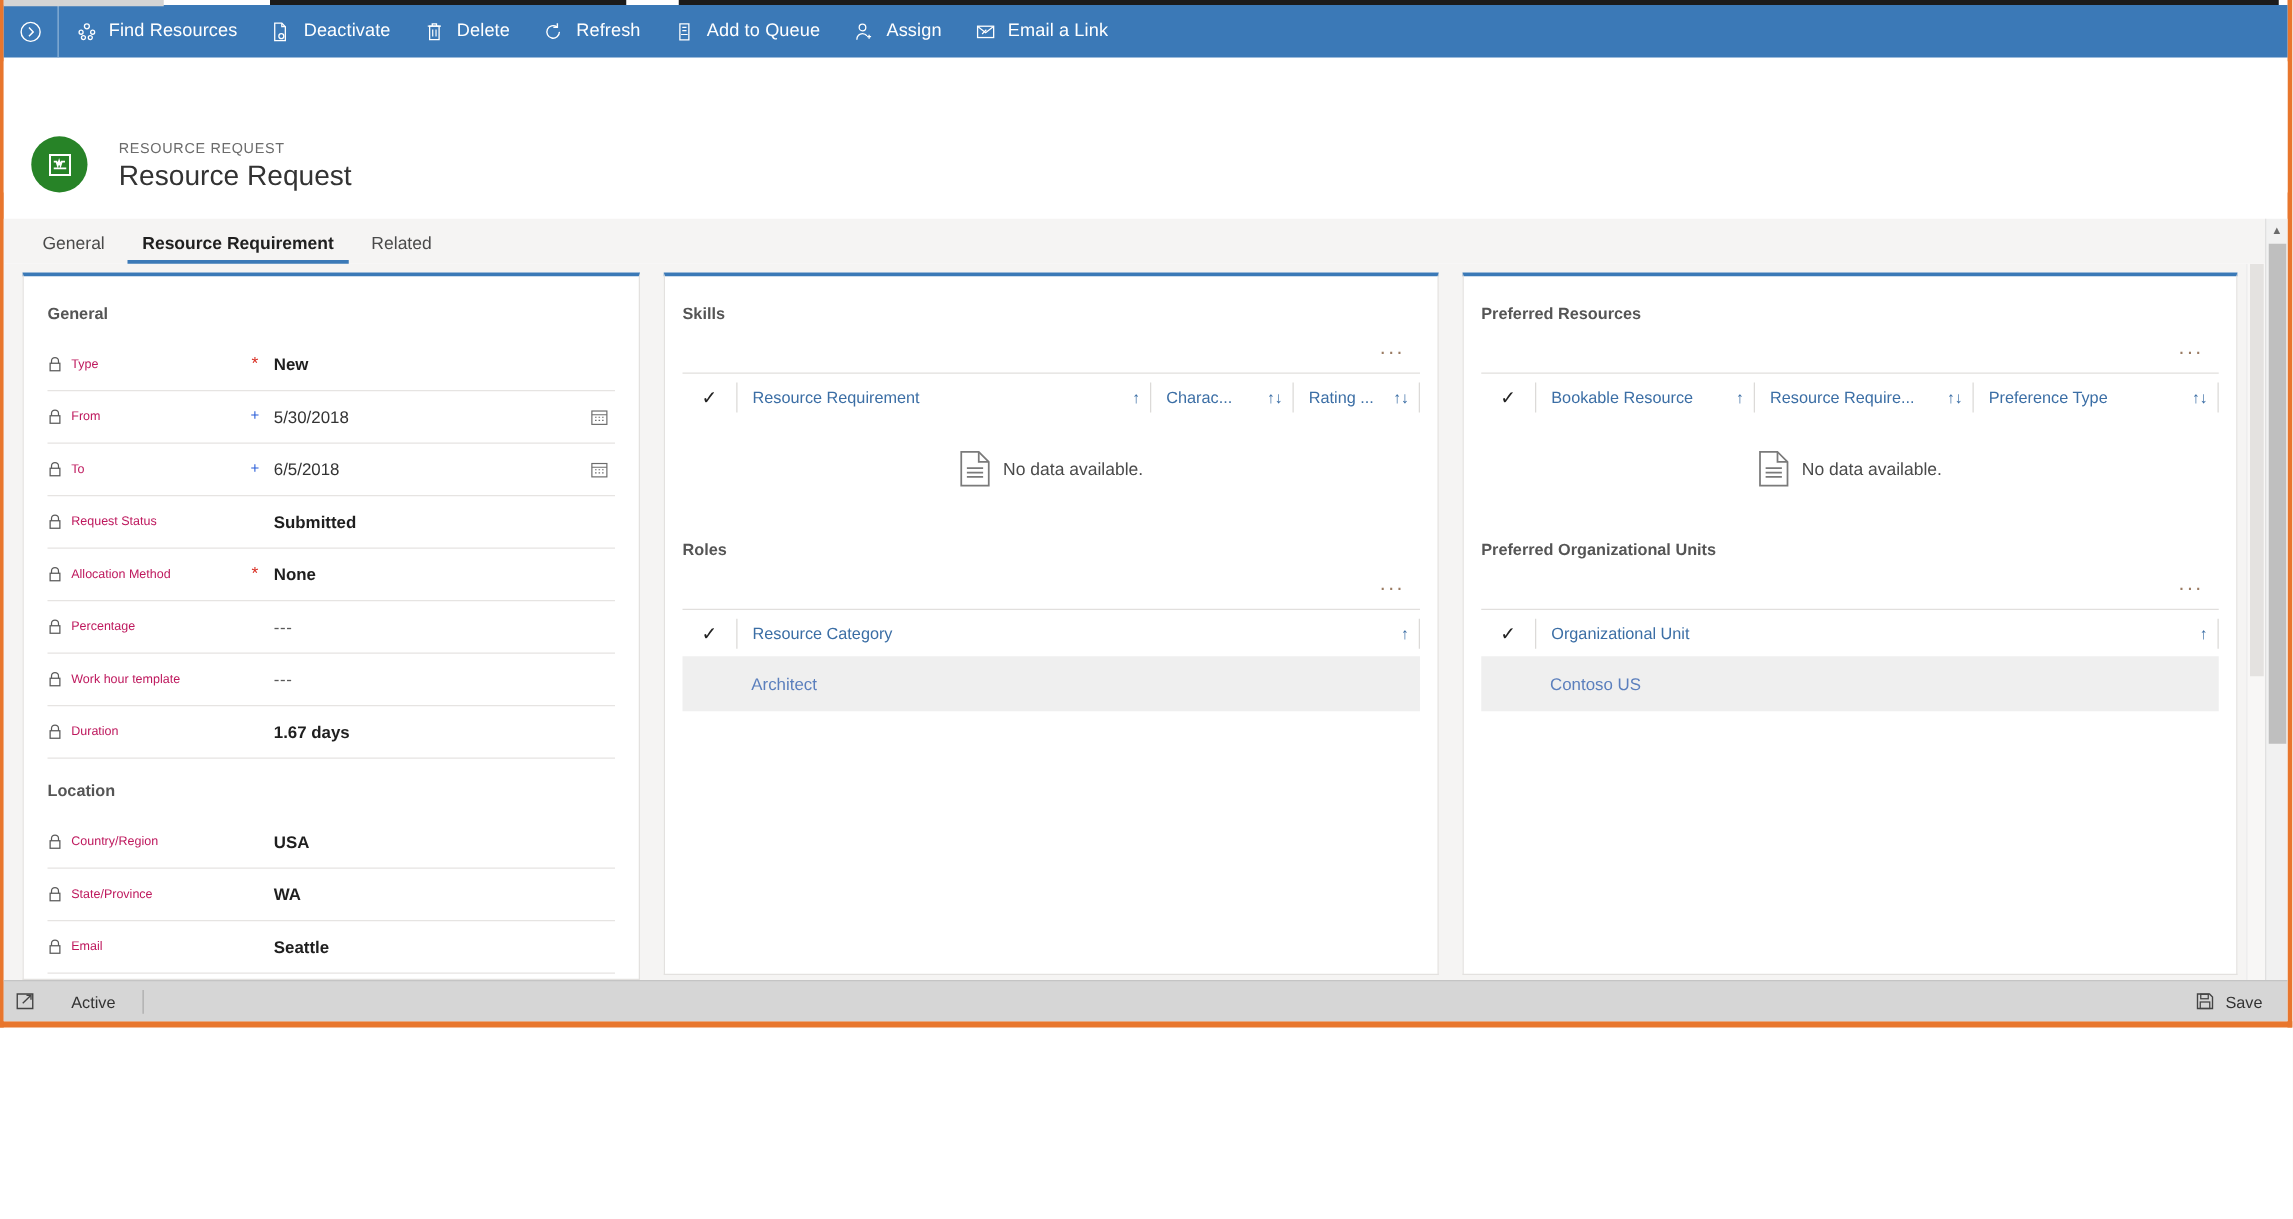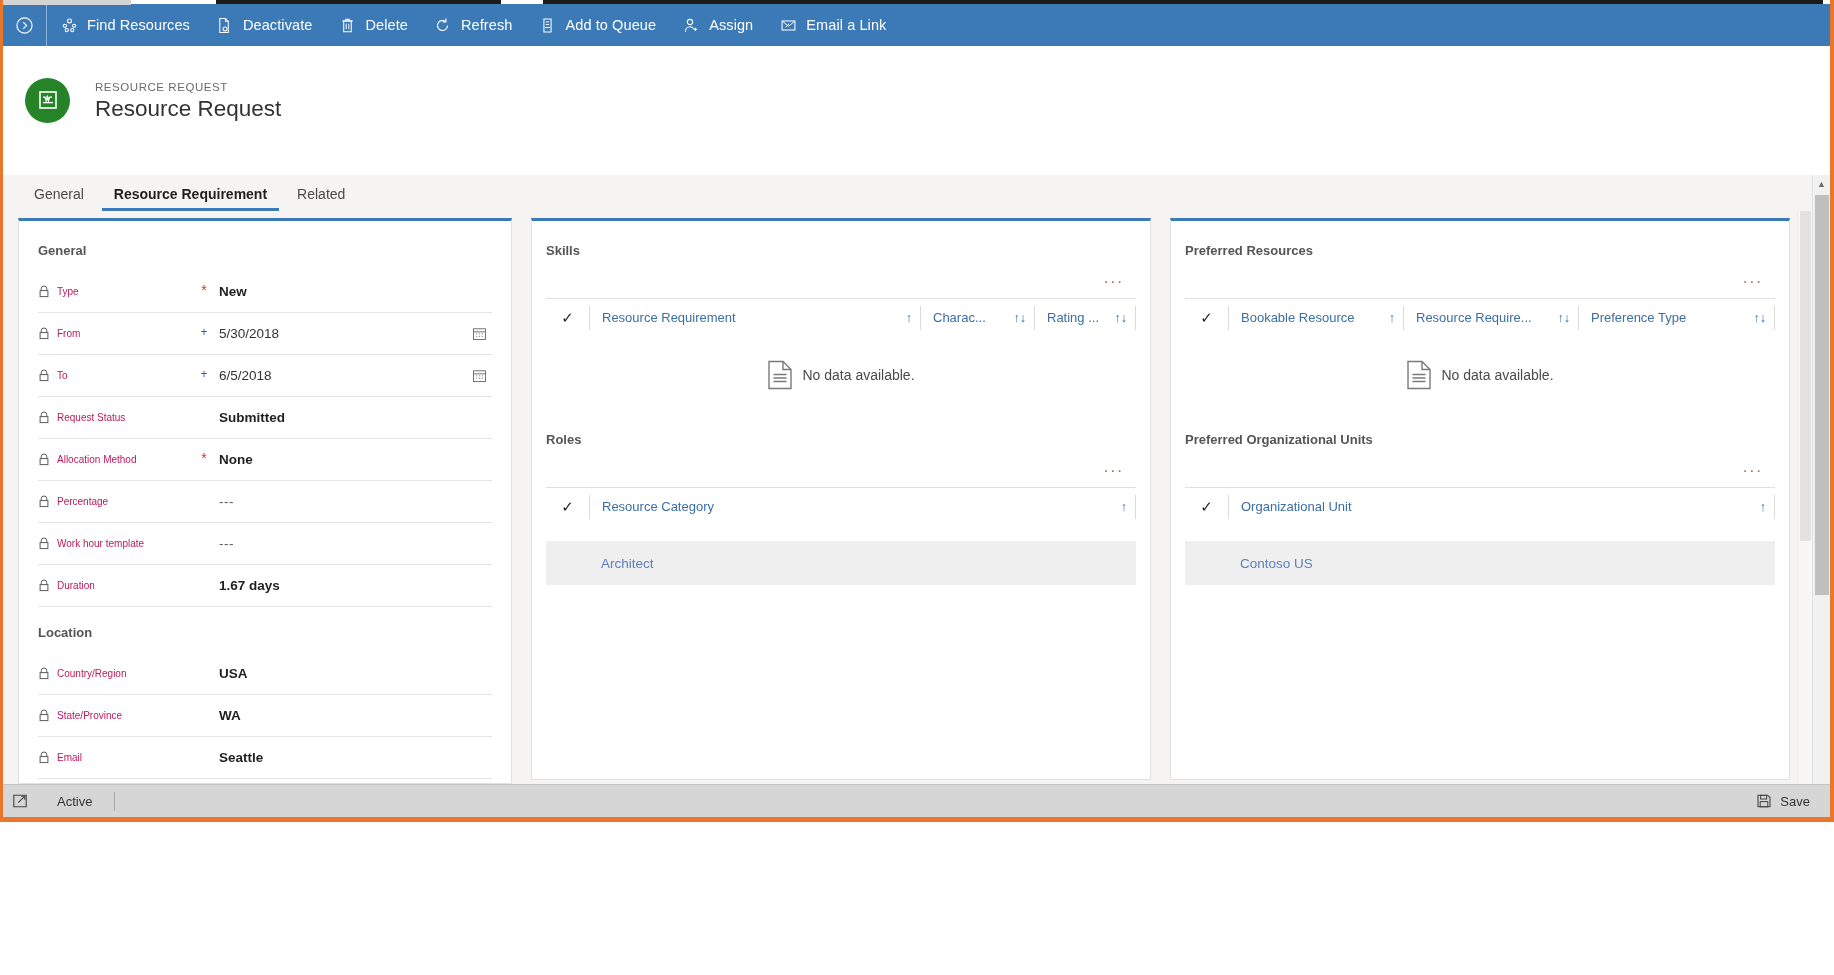--- a/index.html
+++ b/index.html
@@ -79,25 +79,25 @@
     display: inline-flex;
     align-items: center;
     justify-content: center;
     width: 18px; height: 18px;
   }
   .cmd-btn .lbl { letter-spacing: .1px; }
 
   
   .rec-header {
     position: absolute;
-    top: 38px; left: 0; right: 0;
+    top: 49px; left: 0; right: 0;
     height: 105px;
     background: #ffffff;
     display: flex;
-    align-items: center;
+    align-items: flex-end;
     padding: 19px 0 0 22px;
     z-index: 20;
   }
   .rec-avatar {
     width: 45px; height: 45px;
     border-radius: 50%;
     background: #278327;
     display: flex;
     align-items: center;
     justify-content: center;
@@ -282,21 +282,21 @@
   }
   .empty-text {
     font-size: 14px;
     color: #4a4a4a;
   }
 
   .grid-row {
     display: flex;
     align-items: center;
     height: 44px;
-    margin: 16px 14px;
+    margin: 0 14px;
     background: #efefef;
   }
   .gr-check { width: 43px; flex: 0 0 43px; }
   .gr-cell {
     font-size: 13.5px;
     color: #5b7fbd;
     padding-left: 12px;
     white-space: nowrap;
     overflow: hidden;
   }

